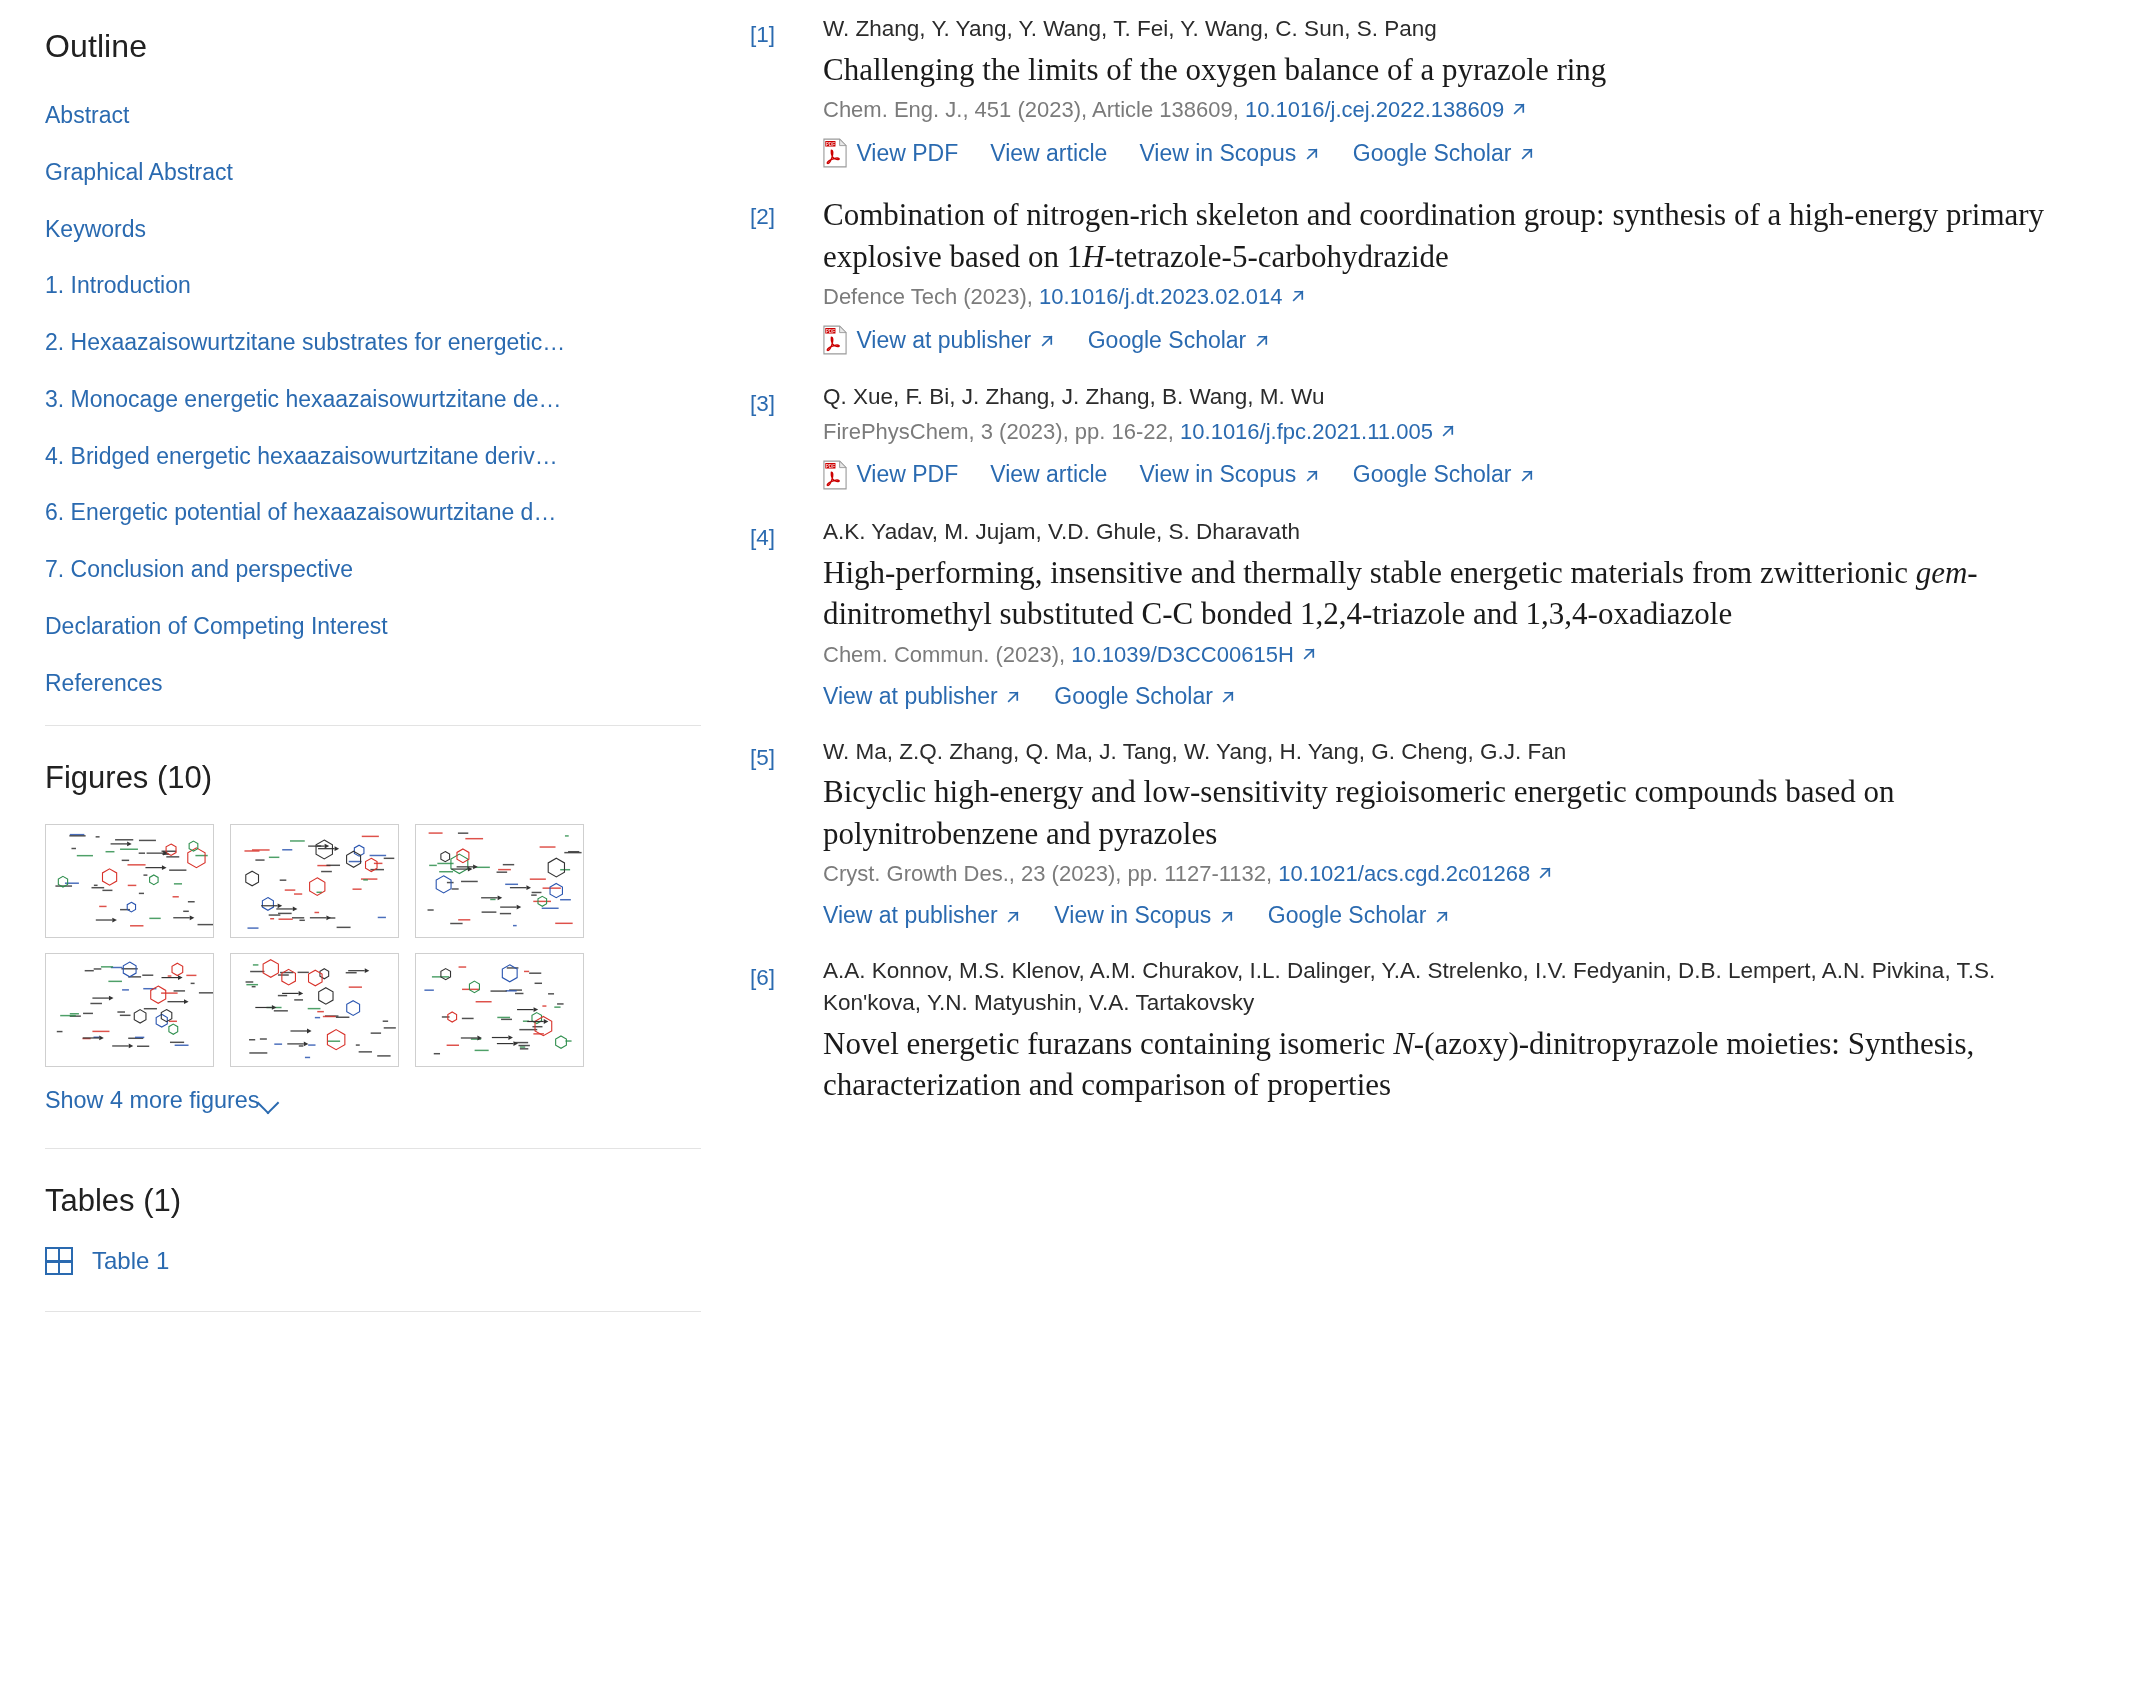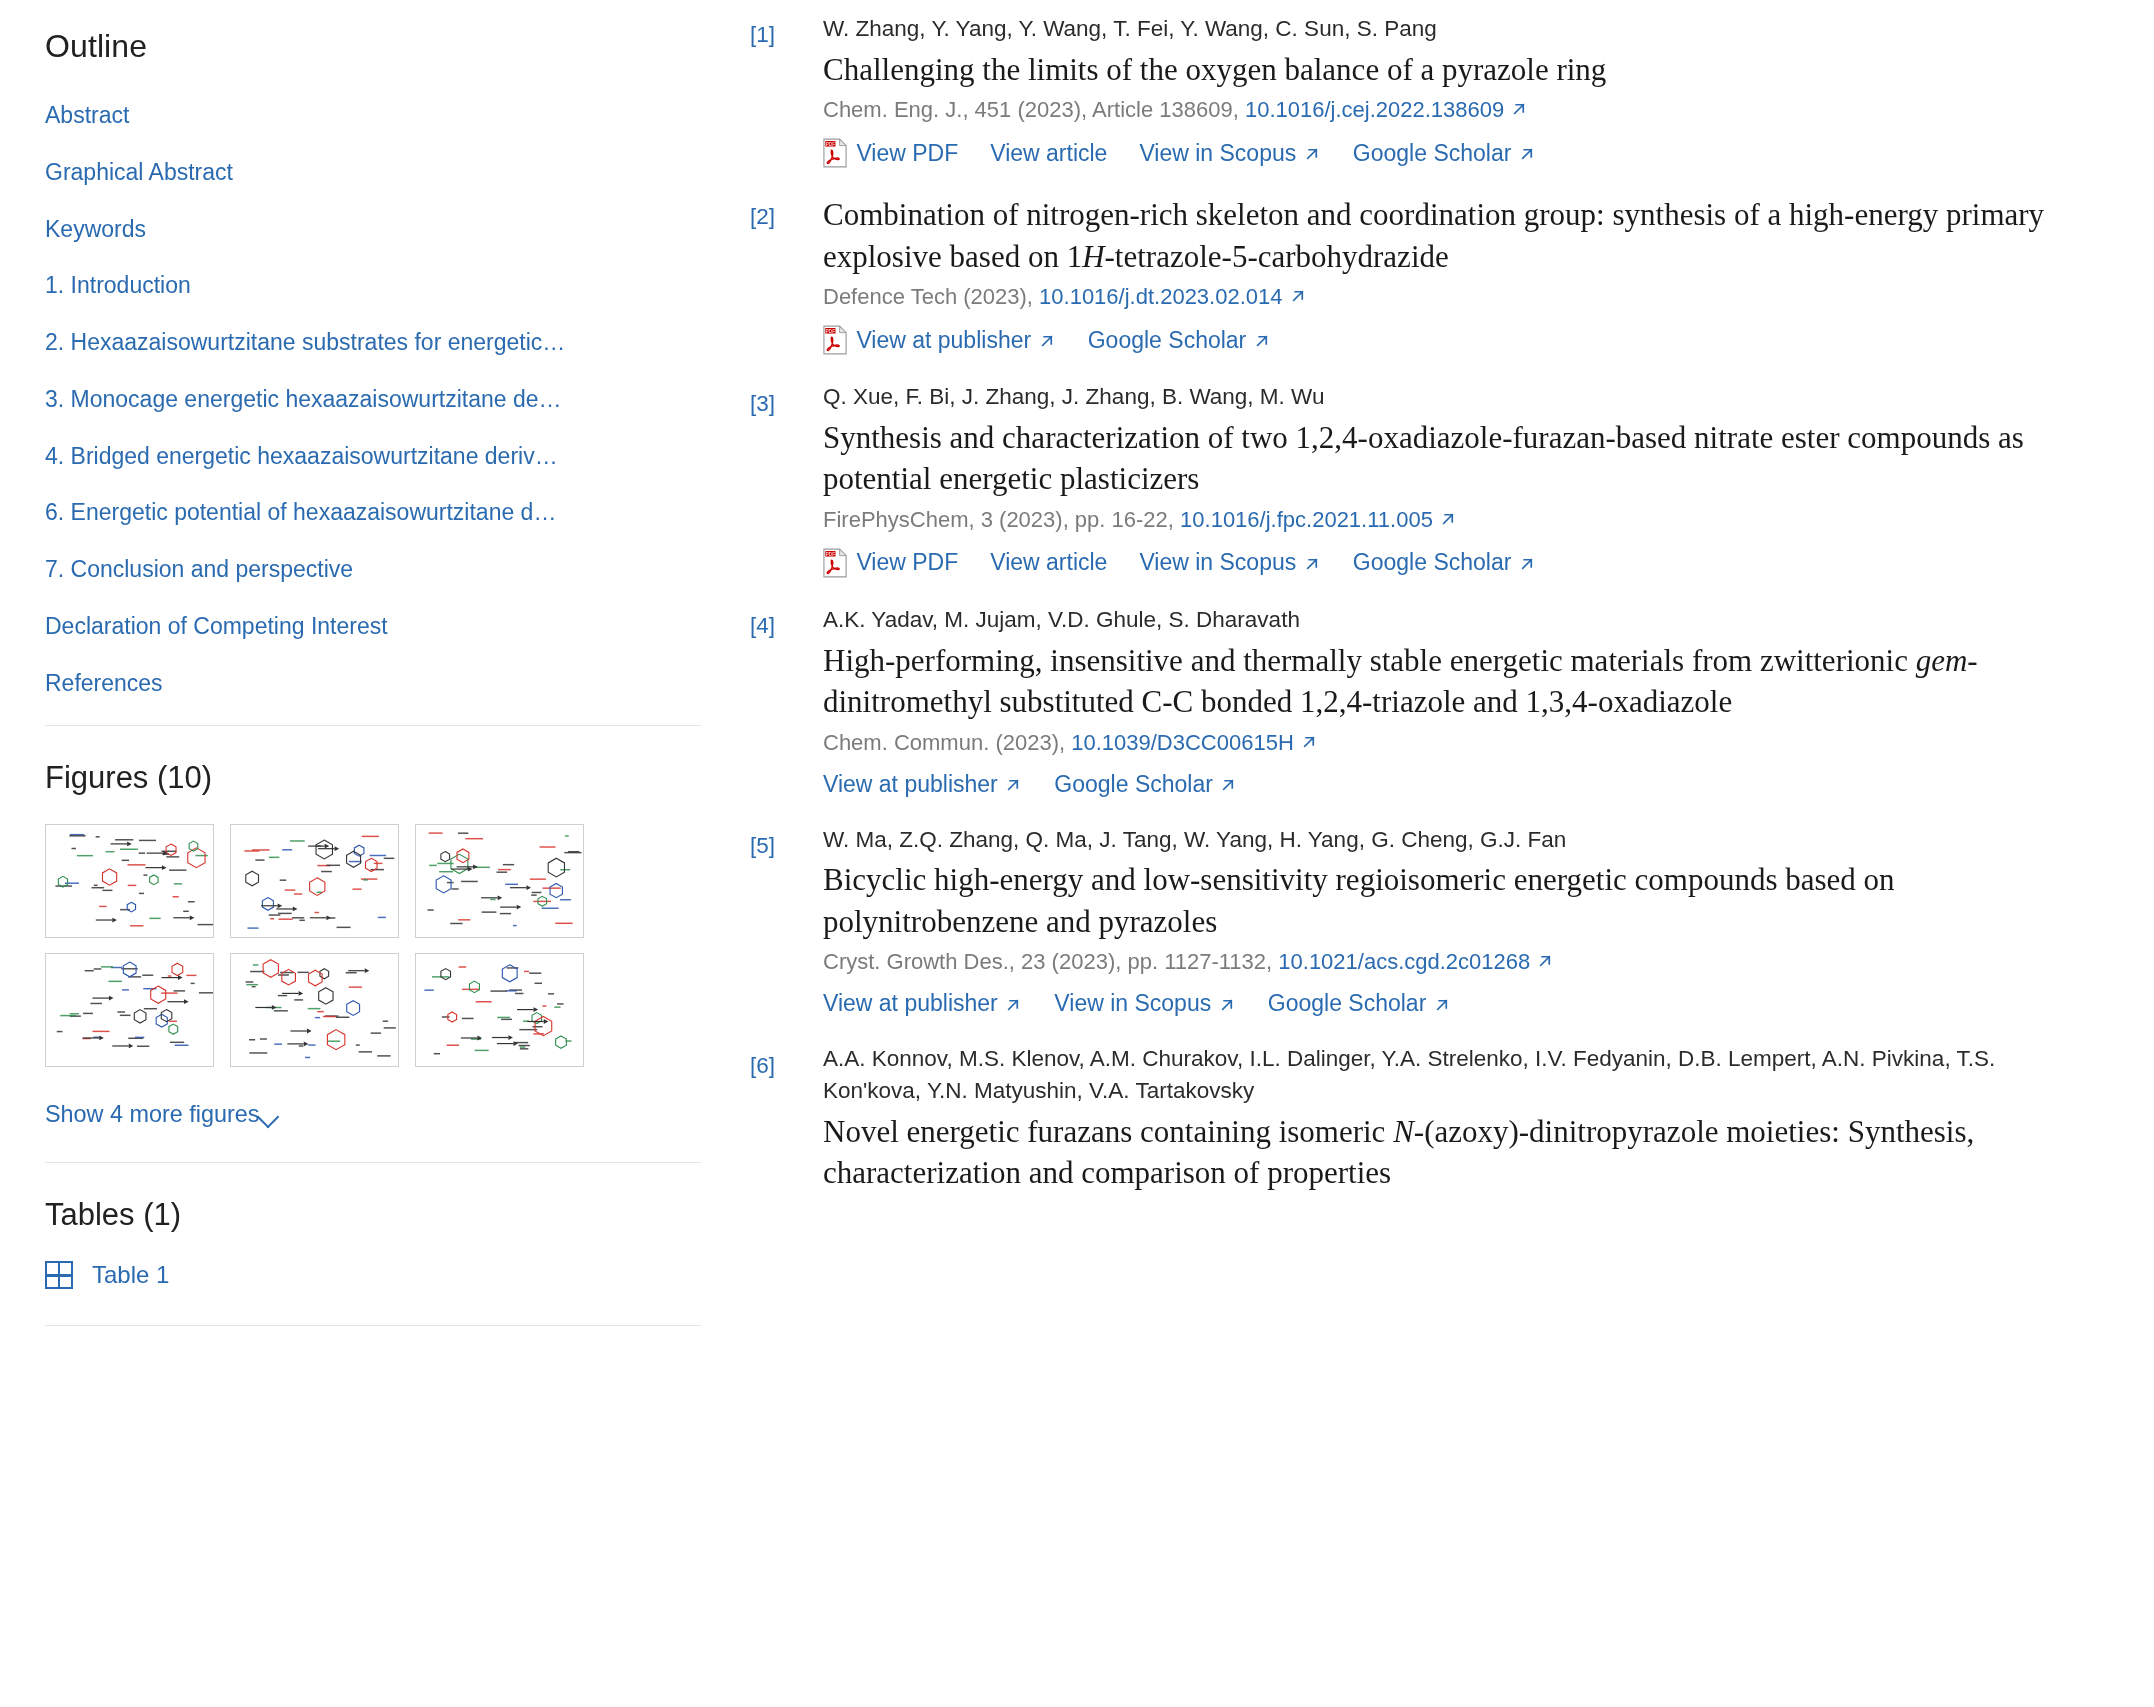--- a/index.html
+++ b/index.html
@@ -86,21 +86,21 @@
     flex: 0 0 auto;
   }
   .fig-thumb svg { display: block; width: 100%; height: 100%; }
 
   .show-more {
     display: flex;
     align-items: center;
     gap: 0;
     font-size: 23.4px;
     color: #2a6ab0;
-    margin: 34px 0 0 0;
+    margin: 20px 0 0 0;
     cursor: pointer;
     width: fit-content;
   }
   .chev {
     display: inline-block;
     width: 20.6px; height: 11.2px;
     position: relative;
   }
   .chev::before {
     content: "";
@@ -708,21 +708,20 @@
                 </svg>
               </span>
             </span>
           </div>
         </div>
       </div>
       <div class="ref">
         <div class="ref-num">[3]</div>
         <div class="ref-body">
           <div class="ref-authors">Q. Xue, F. Bi, J. Zhang, J. Zhang, B. Wang, M. Wu</div>
-          <div class="ref-title">Synthesis and characterization of two 1,2,4-oxadiazole-furazan-based nitrate ester compounds as potential energetic plasticizers</div>
           <div class="ref-src"><span>FirePhysChem, 3 (2023), pp. 16-22, </span><span class="doi">10.1016/j.fpc.2021.11.005</span> <span class="arrow-ne"><svg width="18" height="18" viewBox="0 0 19 19" xmlns="http://www.w3.org/2000/svg">
                 <path d="M5 14 L14 5 M6.5 5 L14 5 L14 12.5" fill="none" stroke="#2a6ab0" stroke-width="1.8" stroke-linecap="square"></path>
               </svg></span></div>
           <div class="ref-links">
             <span class="rlink">
               <span class="pdf-icon">
                 <svg width="24" height="30" viewBox="0 0 26 32" xmlns="http://www.w3.org/2000/svg" style="font-size:24.5px">
                   <path d="M1 1 h17 l7 7 v23 h-24 z" fill="#ffffff" stroke="#9a9a9a" stroke-width="1.2"></path>
                   <path d="M18 1 l7 7 h-7 z" fill="#e8e8e8" stroke="#9a9a9a" stroke-width="1"></path>
                   <rect x="2.5" y="3" width="11" height="6" fill="#cc0000"></rect>

